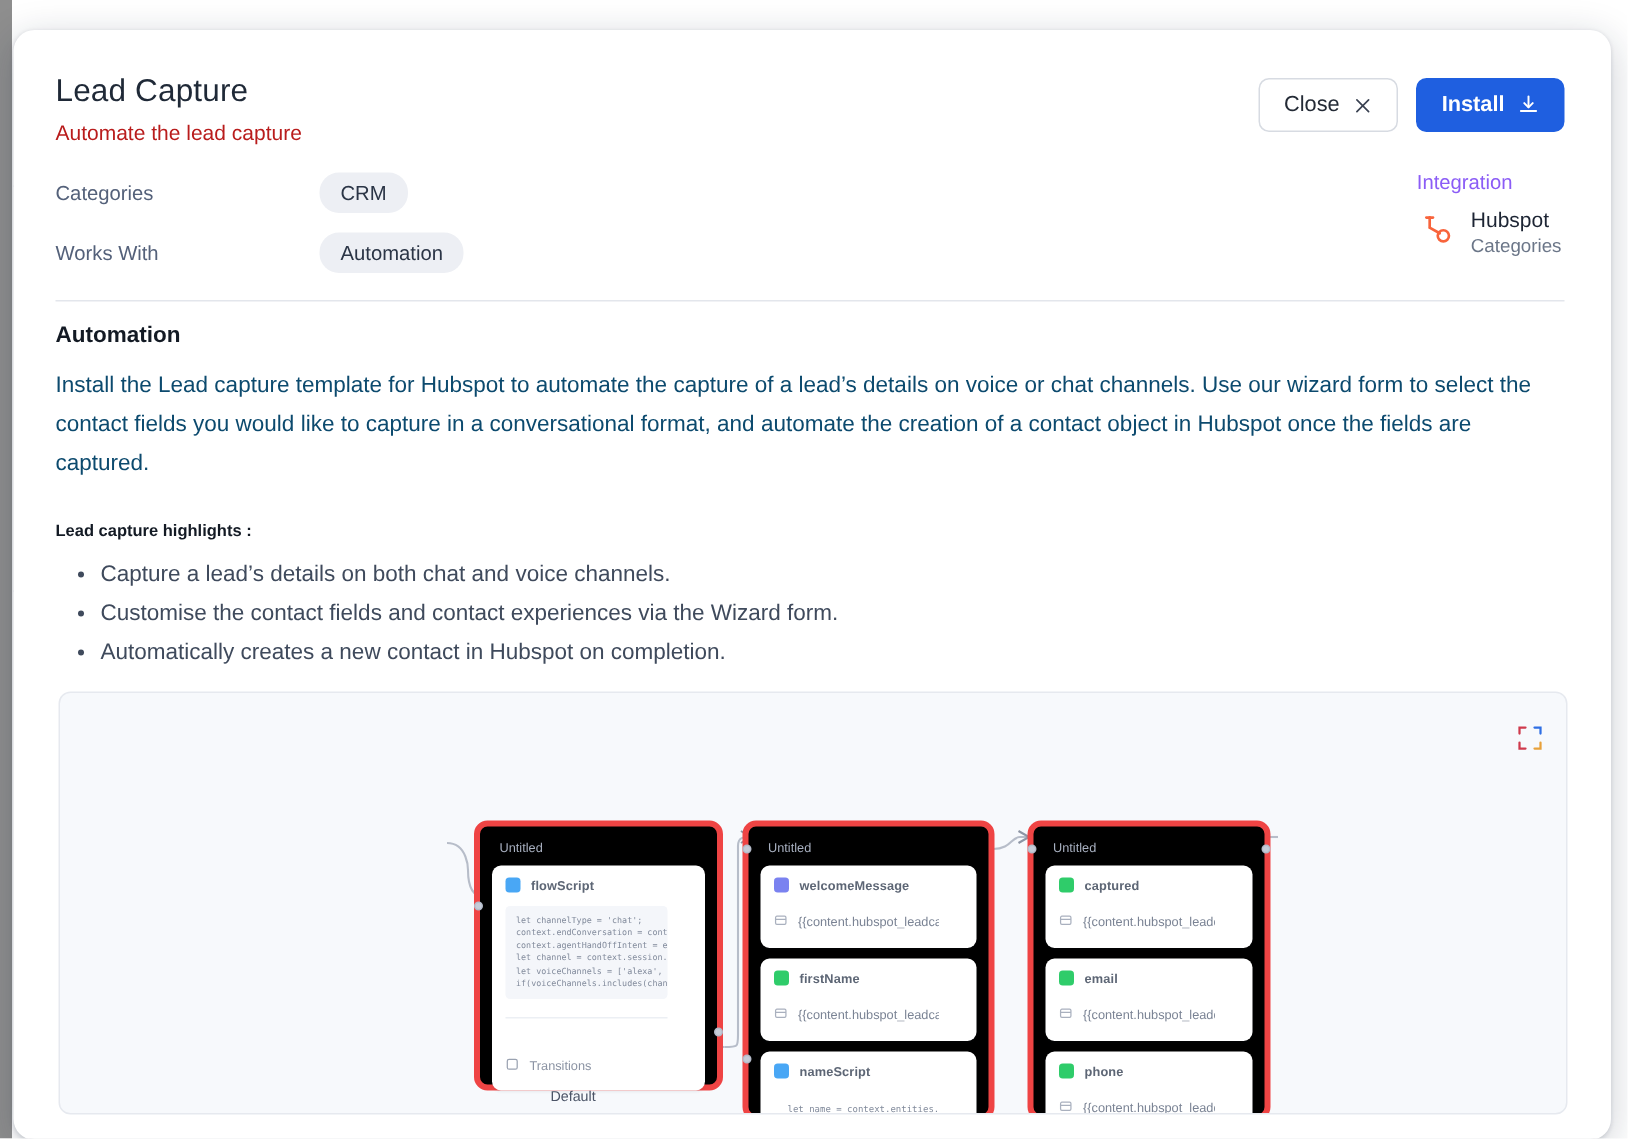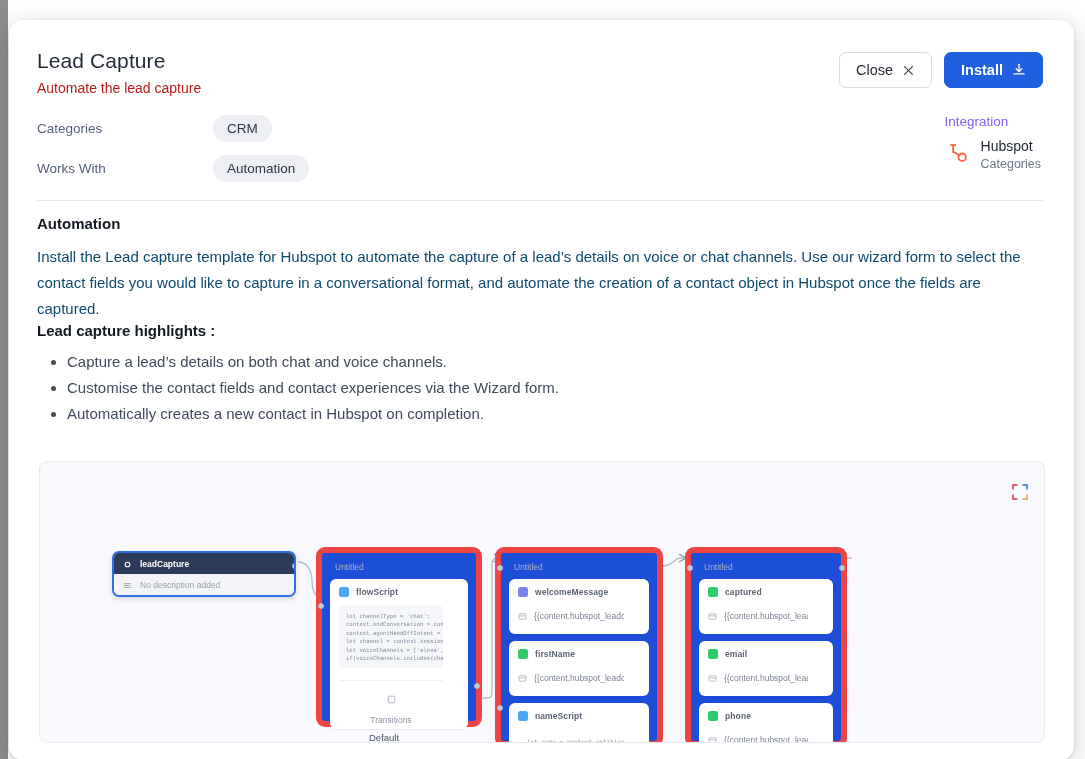--- a/index.html
+++ b/index.html
@@ -97,21 +97,22 @@
   
   .sec-title {
     font-size: 15px; font-weight: 700; color: #131a24;
     margin-top: 14px;
   }
   .para {
     font-size: 15px; color: #0c4a6e; line-height: 26px;
     margin-top: 12px;
   }
   .sec-title2 {
-    font-size: 15px; font-weight: 700; color: #131a24;
+    font-size: 11px; font-weight: 700; color: #131a24;
+    margin-top: 26px;
   }
   ul.highlights { margin: 10px 0 0 30px; }
   ul.highlights li {
     font-size: 15px; color: #3f4a5c; line-height: 26px;
   }
 
   
   #canvas {
     position: absolute;
     left: 30px; top: 441px; width: 1006px; height: 282px;
@@ -123,22 +124,22 @@
   #expand-btn {
     position: absolute; right: 15px; top: 21px;
     width: 18px; height: 18px; cursor: pointer;
   }
 
   .flow { position: absolute; inset: 0; }
 
   
   .group {
     position: absolute;
-    background: #1d4ed8;
-    border: 6px solid #ef4444;
+    background: #000000;
+    border: 4px solid #ef4444;
     border-radius: 9px;
     padding: 6px 8px 8px 8px;
   }
   .group-title {
     font-size: 8.5px; color: #a8b0c0; padding: 3px 4px 7px 5px;
     font-family: "Liberation Sans", sans-serif;
   }
 
   
   .node {
@@ -166,21 +167,21 @@
     padding: 6px 7px;
     font-family: "DejaVu Sans Mono", monospace;
     font-size: 5.6px;
     line-height: 8.4px;
     color: #828b9c;
     white-space: pre;
     overflow: hidden;
   }
   .code.loose { line-height: 16px; font-size: 6px; background: transparent; padding: 4px 0 0 9px; }
   .node-sep { border-top: 1px solid #eceff4; margin: 12px 0 0 0; }
-  .trans-row { display: flex; align-items: center; gap: 7px; margin-top: 9px; flex-direction: column; }
+  .trans-row { display: flex; align-items: center; gap: 7px; margin-top: 22px; }
   .trans-label { font-size: 8.5px; color: #8b93a3; }
   .trans-value { font-size: 9.5px; color: #39415040; color: #4b5466; margin-top: 7px; padding-left: 2px; margin-left: 28px; }
 
   
   #start-node {
     position: absolute; left: 72px; top: 89px; width: 184px;
     border-radius: 7px; overflow: hidden;
     border: 2px solid #2f6fe4;
     box-shadow: 0 2px 5px rgba(30,40,60,.16);
   }
@@ -310,41 +311,20 @@
     <path d="M443 236 C 452 236 452 236 452 228 L452 102 C 452 96 456 96 460 96" stns="" stroke="#b7bdc9" stroke-width="1.4" fill="none"></path>
     <path d="M433 232 L440 236 L433 240" stroke="#8d95a4" stroke-width="1.4" fill="none"></path>
     <path d="M454 100 L460 96 L454 92" stroke="#8d95a4" stroke-width="1.4" fill="none"></path>
 
     <path d="M622 104 C 634 104 634 96 640 96 L645 96" stroke="#b7bdc9" stroke-width="1.4" fill="none"></path>
     <path d="M639 92 L646 96 L639 100" stroke="#8d95a4" stroke-width="1.4" fill="none"></path>
 
     <path d="M806 96 L812 96" stroke="#b7bdc9" stroke-width="1.4" fill="none"></path>
   </svg>
 
-  <div id="start-node">
-    <div id="start-head">
-      <span>
-        <svg width="9" height="9" viewBox="0 0 12 12" fill="none" stroke="#ffffff" stroke-width="1.4">
-          <circle cx="6" cy="6" r="3.1"></circle>
-        </svg>
-      </span>
-      <span id="start-title">leadCapture</span>
-    </div>
-    <div id="start-body">
-      <span>
-        <svg width="9" height="9" viewBox="0 0 12 12" fill="none" stroke="#9aa2b1" stroke-width="1.2" stroke-linecap="round">
-          <path d="M1.5 3.5 H10.5"></path>
-              <path d="M1.5 6 H8.5"></path>
-              <path d="M1.5 8.5 H10.5"></path>
-        </svg>
-      </span>
-      <span id="start-desc">No description added</span>
-    </div>
-    <div class="port" style="right:-4px; top:10px"></div>
-  </div>
 
   <div class="group" style="left:276px; top:85px; width:166px; height:180px;">
     <div class="group-title">Untitled</div>
     <div class="node" style="height:150px">
       <div class="node-head">
         <span class="ic" style="background:#49a7f5"></span>
         <span class="node-name">flowScript</span>
       </div>
       <div class="code">let channelType = 'chat';
 context.endConversation = content.h…

